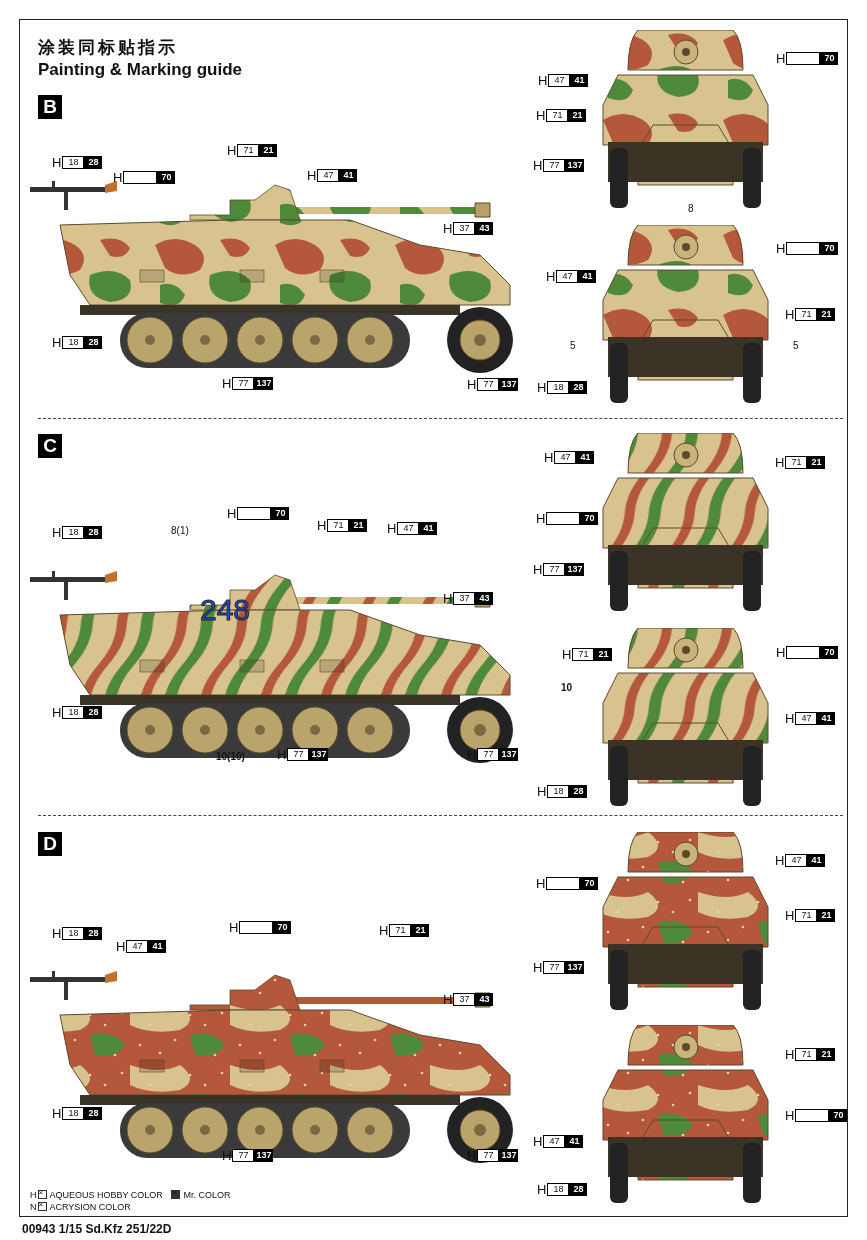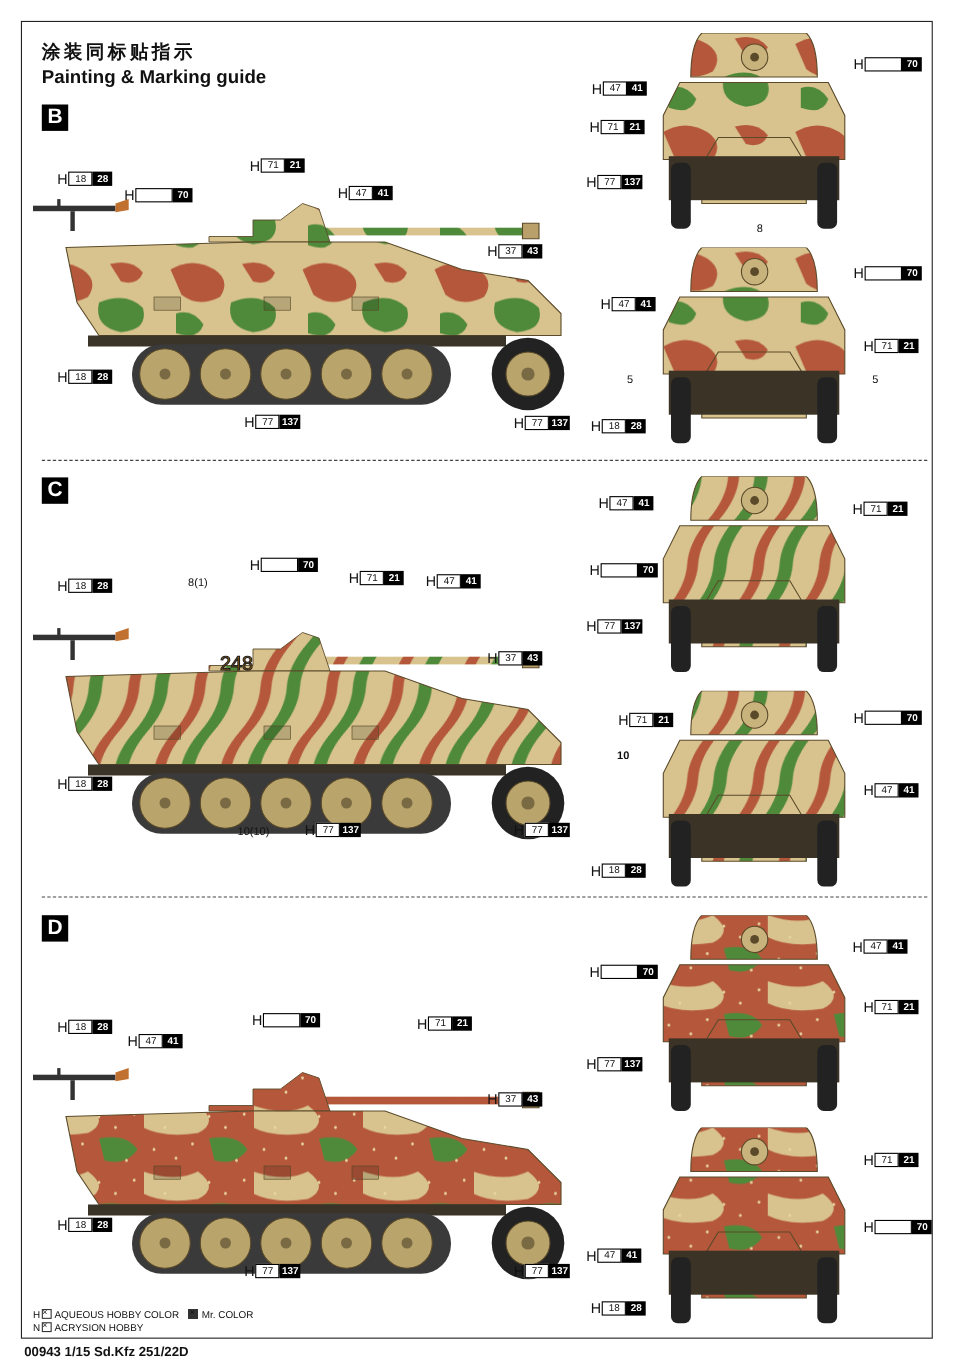--- a/index.html
+++ b/index.html
@@ -293,21 +293,21 @@
       <circle cx="175" cy="185" r="5"></circle>
       <circle cx="230" cy="185" r="5"></circle>
       <circle cx="285" cy="185" r="5"></circle>
       <circle cx="340" cy="185" r="5"></circle>
     </g>
 
       <circle cx="450" cy="185" r="33" fill="#222"></circle>
       <circle cx="450" cy="185" r="20" fill="#b9a46c" stroke="#5a4a2a"></circle>
       <circle cx="450" cy="185" r="6" fill="#7a6a44"></circle>
     </svg>
-<div class="plain" style="left:200px;top:593px;font-size:18px;color:#a16207;-webkit-text-stroke:1px #222;">248</div>
+<div class="plain" style="left:200px;top:593px;font-size:30px;color:#1d4ed8;-webkit-text-stroke:1px #222;">248</div>
 <svg class="vehicle" style="left:598px;top:433px;" width="180" height="180" viewBox="0 0 180 180">
       <path d="M40 0 h95 q10 10 10 40 h-115 q0 -30 10 -40z" fill="url(#camoC)" stroke="#5a4a2a"></path>
       <circle cx="88" cy="22" r="12" fill="#c9b37c" stroke="#5a4a2a"></circle>
       <circle cx="88" cy="22" r="4" fill="#5a4a2a"></circle>
       <path d="M20 45 h135 l15 30 v40 h-165 v-40z" fill="url(#camoC)" stroke="#5a4a2a"></path>
       <path d="M55 95 h65 l15 25 v35 h-95 v-35z" fill="url(#camoC)" stroke="#5a4a2a"></path>
       <rect x="10" y="112" width="155" height="40" fill="#3b3426"></rect>
       <rect x="12" y="118" width="18" height="60" rx="6" fill="#222"></rect>
       <rect x="145" y="118" width="18" height="60" rx="6" fill="#222"></rect>
     </svg>
@@ -356,21 +356,21 @@
     <span class="h">H</span>
     <span class="n1">77</span>
     <span class="n2">137</span>
   </div>
 <div class="callout" style="left:467px;top:747px;">
     <span class="h">H</span>
     <span class="n1">77</span>
     <span class="n2">137</span>
   </div>
 <div class="plain" style="left:171px;top:525px;">8(1)</div>
-<div class="plain" style="left:216px;top:751px;">10(10)</div>
+<div class="plain" style="left:216px;top:751px;font-weight:bold;">10(10)</div>
 
 <div class="callout" style="left:544px;top:450px;">
     <span class="h">H</span>
     <span class="n1">47</span>
     <span class="n2">41</span>
   </div>
 <div class="callout" style="left:775px;top:455px;">
     <span class="h">H</span>
     <span class="n1">71</span>
     <span class="n2">21</span>
@@ -550,15 +550,15 @@
     <span class="n2">41</span>
   </div>
 <div class="callout" style="left:537px;top:1182px;">
     <span class="h">H</span>
     <span class="n1">18</span>
     <span class="n2">28</span>
   </div>
 
 <div class="footer-legend">
   <div><span>H</span><span class="box x"></span><span>AQUEOUS HOBBY COLOR</span>&nbsp;&nbsp;&nbsp;<span class="box x" style="background:#333"></span><span>Mr. COLOR</span></div>
-  <div><span>N</span><span class="box x"></span><span>ACRYSION HOBBY</span></div>
+  <div><span>N</span><span class="box x"></span><span>ACRYSION COLOR</span></div>
 </div>
 <div class="footer-title">00943 1/15 Sd.Kfz 251/22D</div>
 
 </body></html>

